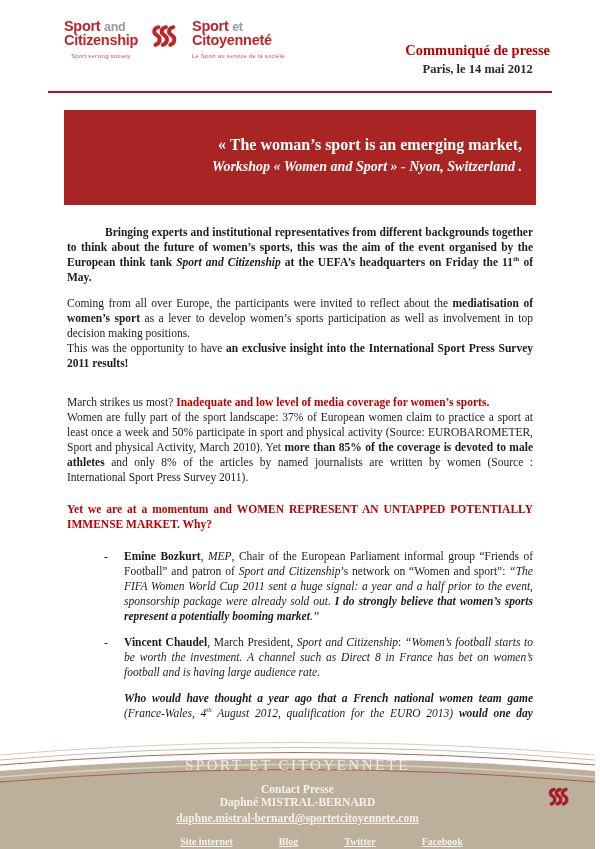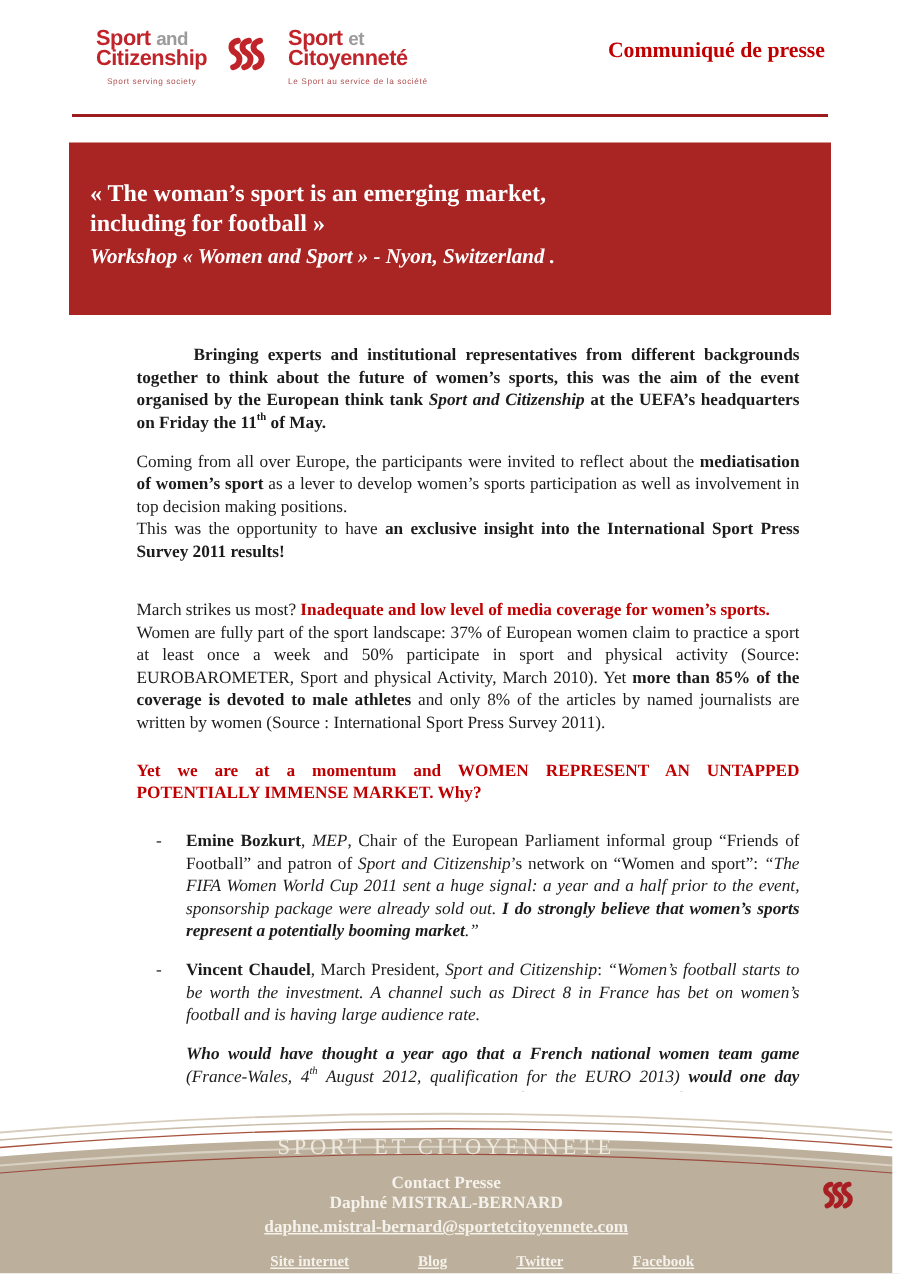--- a/index.html
+++ b/index.html
@@ -24,45 +24,45 @@
     font-weight: bold; font-size: 14.5px; line-height: 13px;
     letter-spacing: -0.3px; color: #c0242a;
   }
   .logo .gray { color: #9b9b9b; font-size: 12.5px; }
   .logo .tagline {
     display: block; font-weight: normal;
     font-size: 5.5px; letter-spacing: 0.4px;
     color: #b05050; margin-top: 3px; text-align: center;
   }
   .flame { margin: 2px 10px 0 12px; }
-  .release-meta { margin-left: auto; text-align: center; padding-top: 6px; }
+  .release-meta { margin-left: auto; text-align: center; padding-top: 6px; margin-top: 16px; }
   .release-type { color: #c00000; font-weight: bold; font-size: 14.5px; }
   .dateline { color: #2a2a2a; font-weight: bold; font-size: 12.5px; margin-top: 3px; }
   .header-rule {
     border: none; border-top: 2px solid #9c1b1f;
     margin: 14px 48px 0 48px;
   }
 
   
   .title-box {
-    width: 508px; margin: 17px auto 0 auto;
+    width: 472px; margin: 17px auto 0 auto;
     background: #a92523; color: #ffffff;
-    text-align: left; padding: 25px 14px 30px 14px;
+    text-align: right; padding: 25px 14px 30px 14px;
   }
   .title-line { font-weight: bold; font-size: 16px; line-height: 20px; }
   .title-sub  { font-weight: bold; font-style: italic; font-size: 14px; margin-top: 4px; }
 
   
   .body-content {
     margin: 20px 67px 0 67px;
     height: 498px; overflow: hidden;
     font-size: 11.5px; line-height: 15px;
     text-align: justify;
   }
-  .para { margin-bottom: 11px; margin-left: 24px; }
+  .para { margin-bottom: 11px; }
   .para.indent { text-indent: 38px; }
   .para.tight  { margin-bottom: 0; }
   .para.after-lg { margin-bottom: 24px; }
   .para.after-md { margin-bottom: 17px; }
   .para.bullet { display: flex; margin-left: 37px; margin-bottom: 11px; }
   .para.bullet .dash { flex: 0 0 20px; }
   .para.bullet .bullet-text { flex: 1; display: block; text-align: justify; }
   .para.quote { margin-left: 57px; margin-bottom: 0; }
   .b { font-weight: bold; }
   .i { font-style: italic; }
@@ -110,28 +110,28 @@
       </svg>
     </div>
     <div class="logo">
       <span>Sport</span>
       <span class="gray">et</span><br>
       <span>Citoyenneté</span>
       <span class="tagline">Le Sport au service de la société</span>
     </div>
     <div class="release-meta">
       <div class="release-type">Communiqué de presse</div>
+      <div class="dateline">Paris, le 14 mai 2012</div>
     </div>
   </div>
 
   <hr class="header-rule">
 
   <div class="title-box">
     <div class="title-line">« The woman’s sport is an emerging market,</div>
-    <div class="title-line">including for football »</div>
     <div class="title-sub">Workshop « Women and Sport » - Nyon, Switzerland .</div>
   </div>
 
   <div class="body-content" id="body-content">
       <p class="para indent"><span class="b">Bringing experts and institutional representatives from different backgrounds together to think about the future of women’s sports, this was the aim of the event organised by the European think tank </span><span class="b i">Sport and Citizenship</span><span class="b"> at the UEFA’s headquarters on Friday the 11</span><sup class="b">th</sup><span class="b"> of May.</span></p>
       <p class="para tight"><span>Coming from all over Europe, the participants were invited to reflect about the </span><span class="b">mediatisation of women’s sport</span><span> as a lever to develop women’s sports participation as well as involvement in top decision making positions.</span></p>
       <p class="para after-lg"><span>This was the opportunity to have </span><span class="b">an exclusive insight into the International Sport Press Survey 2011 results!</span></p>
       <p class="para tight"><span>March strikes us most? </span><span class="b r">Inadequate and low level of media coverage for women’s sports.</span></p>
       <p class="para after-md"><span>Women are fully part of the sport landscape: 37% of European women claim to practice a sport at least once a week and 50% participate in sport and physical activity (Source: EUROBAROMETER, Sport and physical Activity, March 2010). Yet </span><span class="b">more than 85% of the coverage is devoted to male athletes</span><span> and only 8% of the articles by named journalists are written by women (Source : International Sport Press Survey 2011).</span></p>
       <p class="para after-md"><span class="b r">Yet we are at a momentum and WOMEN REPRESENT AN UNTAPPED POTENTIALLY IMMENSE MARKET. Why?</span></p>

